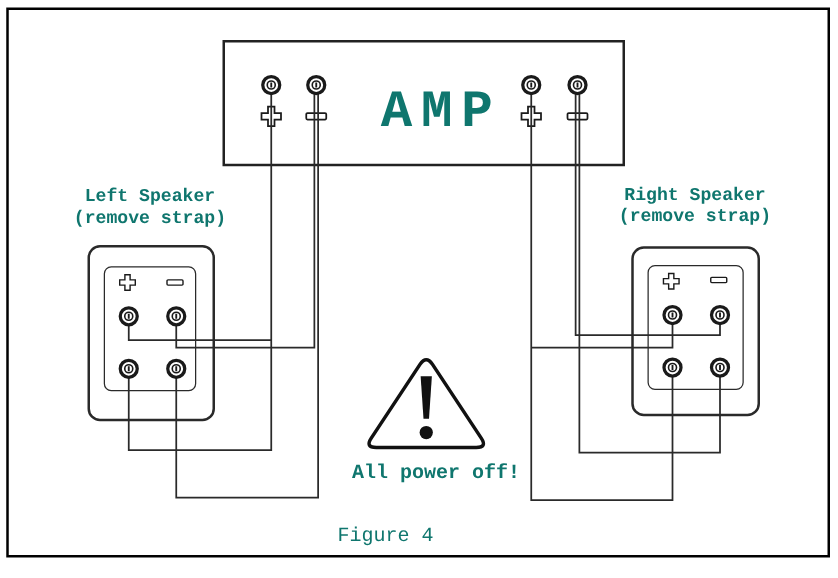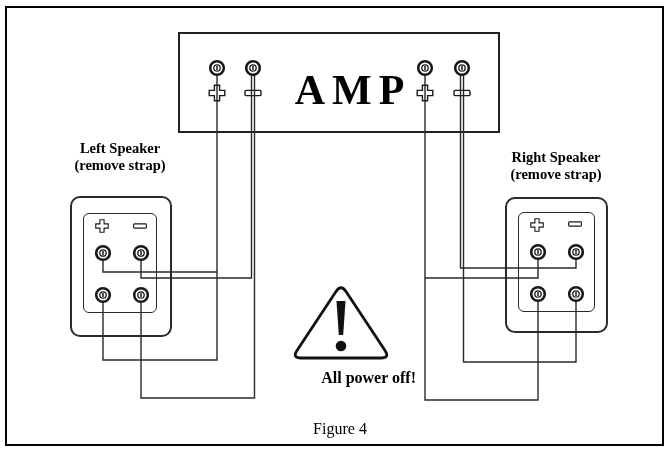--- a/index.html
+++ b/index.html
@@ -1,35 +1,35 @@
 <!DOCTYPE html>
 <html><head>
 <meta charset="utf-8">
 <style>
   html,body{margin:0;padding:0;background:#fff;}
   #stage{
     position:relative;width:670px;height:456px;background:#fff;overflow:hidden;
-    font-family:Liberation Serif, serif;color:#000000;
+    font-family:Liberation Mono, monospace;color:#0f766e;
   }
   .abs{position:absolute;}
   #frame{left:5px;top:6px;width:655px;height:436px;border:2.5px solid #000;}
   #amp-box{left:178px;top:32px;width:318px;height:97px;border:2px solid #222;background:#fff;}
   #amp-label{left:283px;top:69px;width:140px;text-align:center;font-size:42px;font-weight:bold;
              letter-spacing:7px;line-height:1;white-space:nowrap;}
   .spk-outer{border:2px solid #2a2a2a;border-radius:10px;background:#fff;}
   .spk-inner{border:1.6px solid #2a2a2a;border-radius:6px;background:#fff;}
   #left-spk-outer{left:70px;top:196px;width:98px;height:137px;}
   #left-spk-inner{left:83px;top:213px;width:72px;height:98px;}
   #right-spk-outer{left:505px;top:197px;width:99px;height:132px;}
   #right-spk-inner{left:518px;top:212px;width:75px;height:98px;}
   .spk-label{width:160px;text-align:center;font-size:14.5px;font-weight:bold;line-height:16.5px;}
-  #left-spk-label{left:40px;top:140px;}
+  #left-spk-label{left:40px;top:150px;}
   #right-spk-label{left:476px;top:149px;text-align:center;}
   #warning-text{left:242px;top:369px;width:174px;text-align:right;font-size:16px;font-weight:bold;}
-  #figure-caption{left:270px;top:420px;width:140px;text-align:center;font-size:16px;}
+  #figure-caption{left:270px;top:420px;width:140px;text-align:left;font-size:16px;}
   #diagram-svg{left:0;top:0;width:670px;height:462px;pointer-events:none;}
 </style>
 </head>
 <body>
 
 <div id="stage">
 
   <div id="frame" class="abs"></div>
 
   <div id="amp-box" class="abs"></div>

